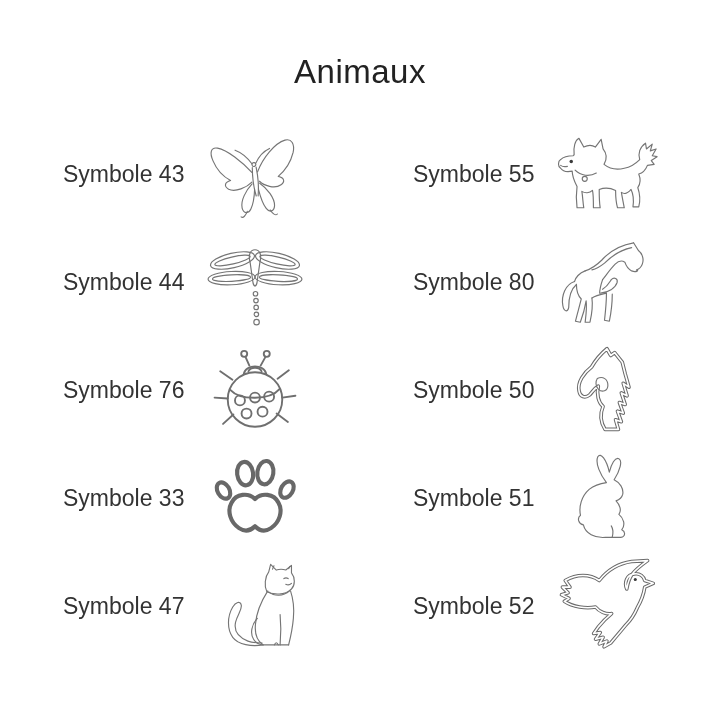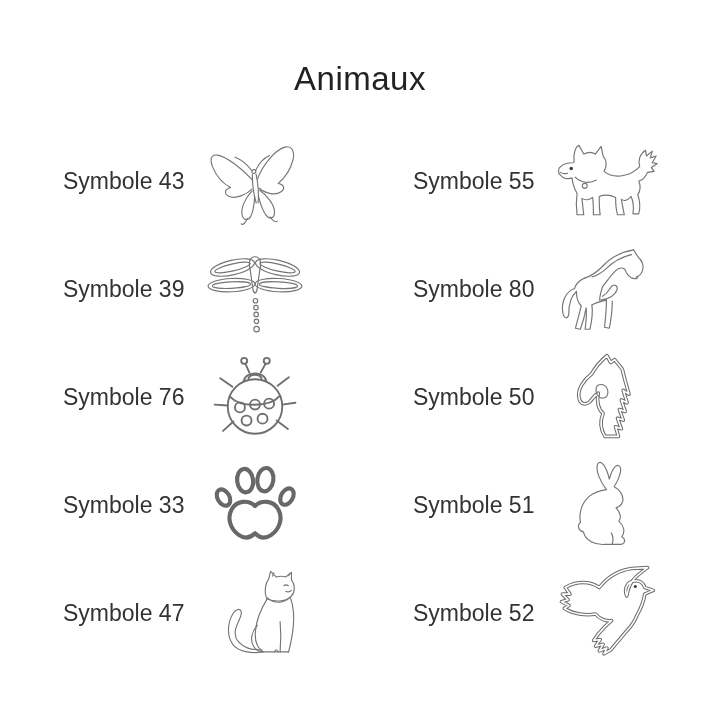--- a/index.html
+++ b/index.html
@@ -3,21 +3,21 @@
 <meta charset="utf-8">
 <style>
   html,body{margin:0;padding:0;}
   body{
     width:720px;height:720px;background:#ffffff;
     font-family:"Liberation Sans", sans-serif;
     overflow:hidden;
   }
   .canvas{position:relative;width:720px;height:720px;background:#ffffff;}
   .page-title{
-    margin:12px;padding-top:48px;text-align:center;
+    margin:5px;padding-top:48px;text-align:center;
     font-size:33px;font-weight:500;color:#222222;letter-spacing:0.5px;
   }
   .symbol-grid{
     display:grid;
     grid-auto-flow:column;
     grid-template-rows:repeat(5,108px);
     grid-template-columns:350px 300px;
     margin:30px 0 0 63px;
   }
   .cell{display:flex;align-items:center;}
@@ -61,21 +61,21 @@
             <path d="M46,55 C39,61 32,71 33,79 C34,85 39,86 42,81 C45,76 47,68 48,61"></path>
             <path d="M38,83 C36,87 33,90 31,88"></path>
             <path d="M54,55 C61,61 68,72 67,80 C66,86 61,87 58,82 C55,77 53,68 52,61"></path>
             <path d="M62,84 C64,88 67,91 69,89"></path>
           </g>
         </svg>
       </span>
     </div>
 
     <div class="cell">
-      <span class="label">Symbole 39</span>
+      <span class="label">Symbole 44</span>
       <span class="iconbox">
         <svg width="98" height="90" viewBox="0 0 100 92">
           <g class="ln-thin">
             <path d="M50,12 C55,12 57,17 55,25 L52,46 C51,50 49,50 48,46 L45,25 C43,17 45,12 50,12 Z"></path>
             <ellipse cx="27" cy="23" rx="23" ry="7.5" transform="rotate(-13 27 23)"></ellipse>
             <ellipse cx="27" cy="23" rx="18.5" ry="3.6" transform="rotate(-13 27 23)"></ellipse>
             <ellipse cx="73" cy="23" rx="23" ry="7.5" transform="rotate(13 73 23)"></ellipse>
             <ellipse cx="73" cy="23" rx="18.5" ry="3.6" transform="rotate(13 73 23)"></ellipse>
             <ellipse cx="26" cy="41" rx="24" ry="6.8" transform="rotate(-3 26 41)"></ellipse>
             <ellipse cx="26" cy="41" rx="19.5" ry="3.3" transform="rotate(-3 26 41)"></ellipse>

